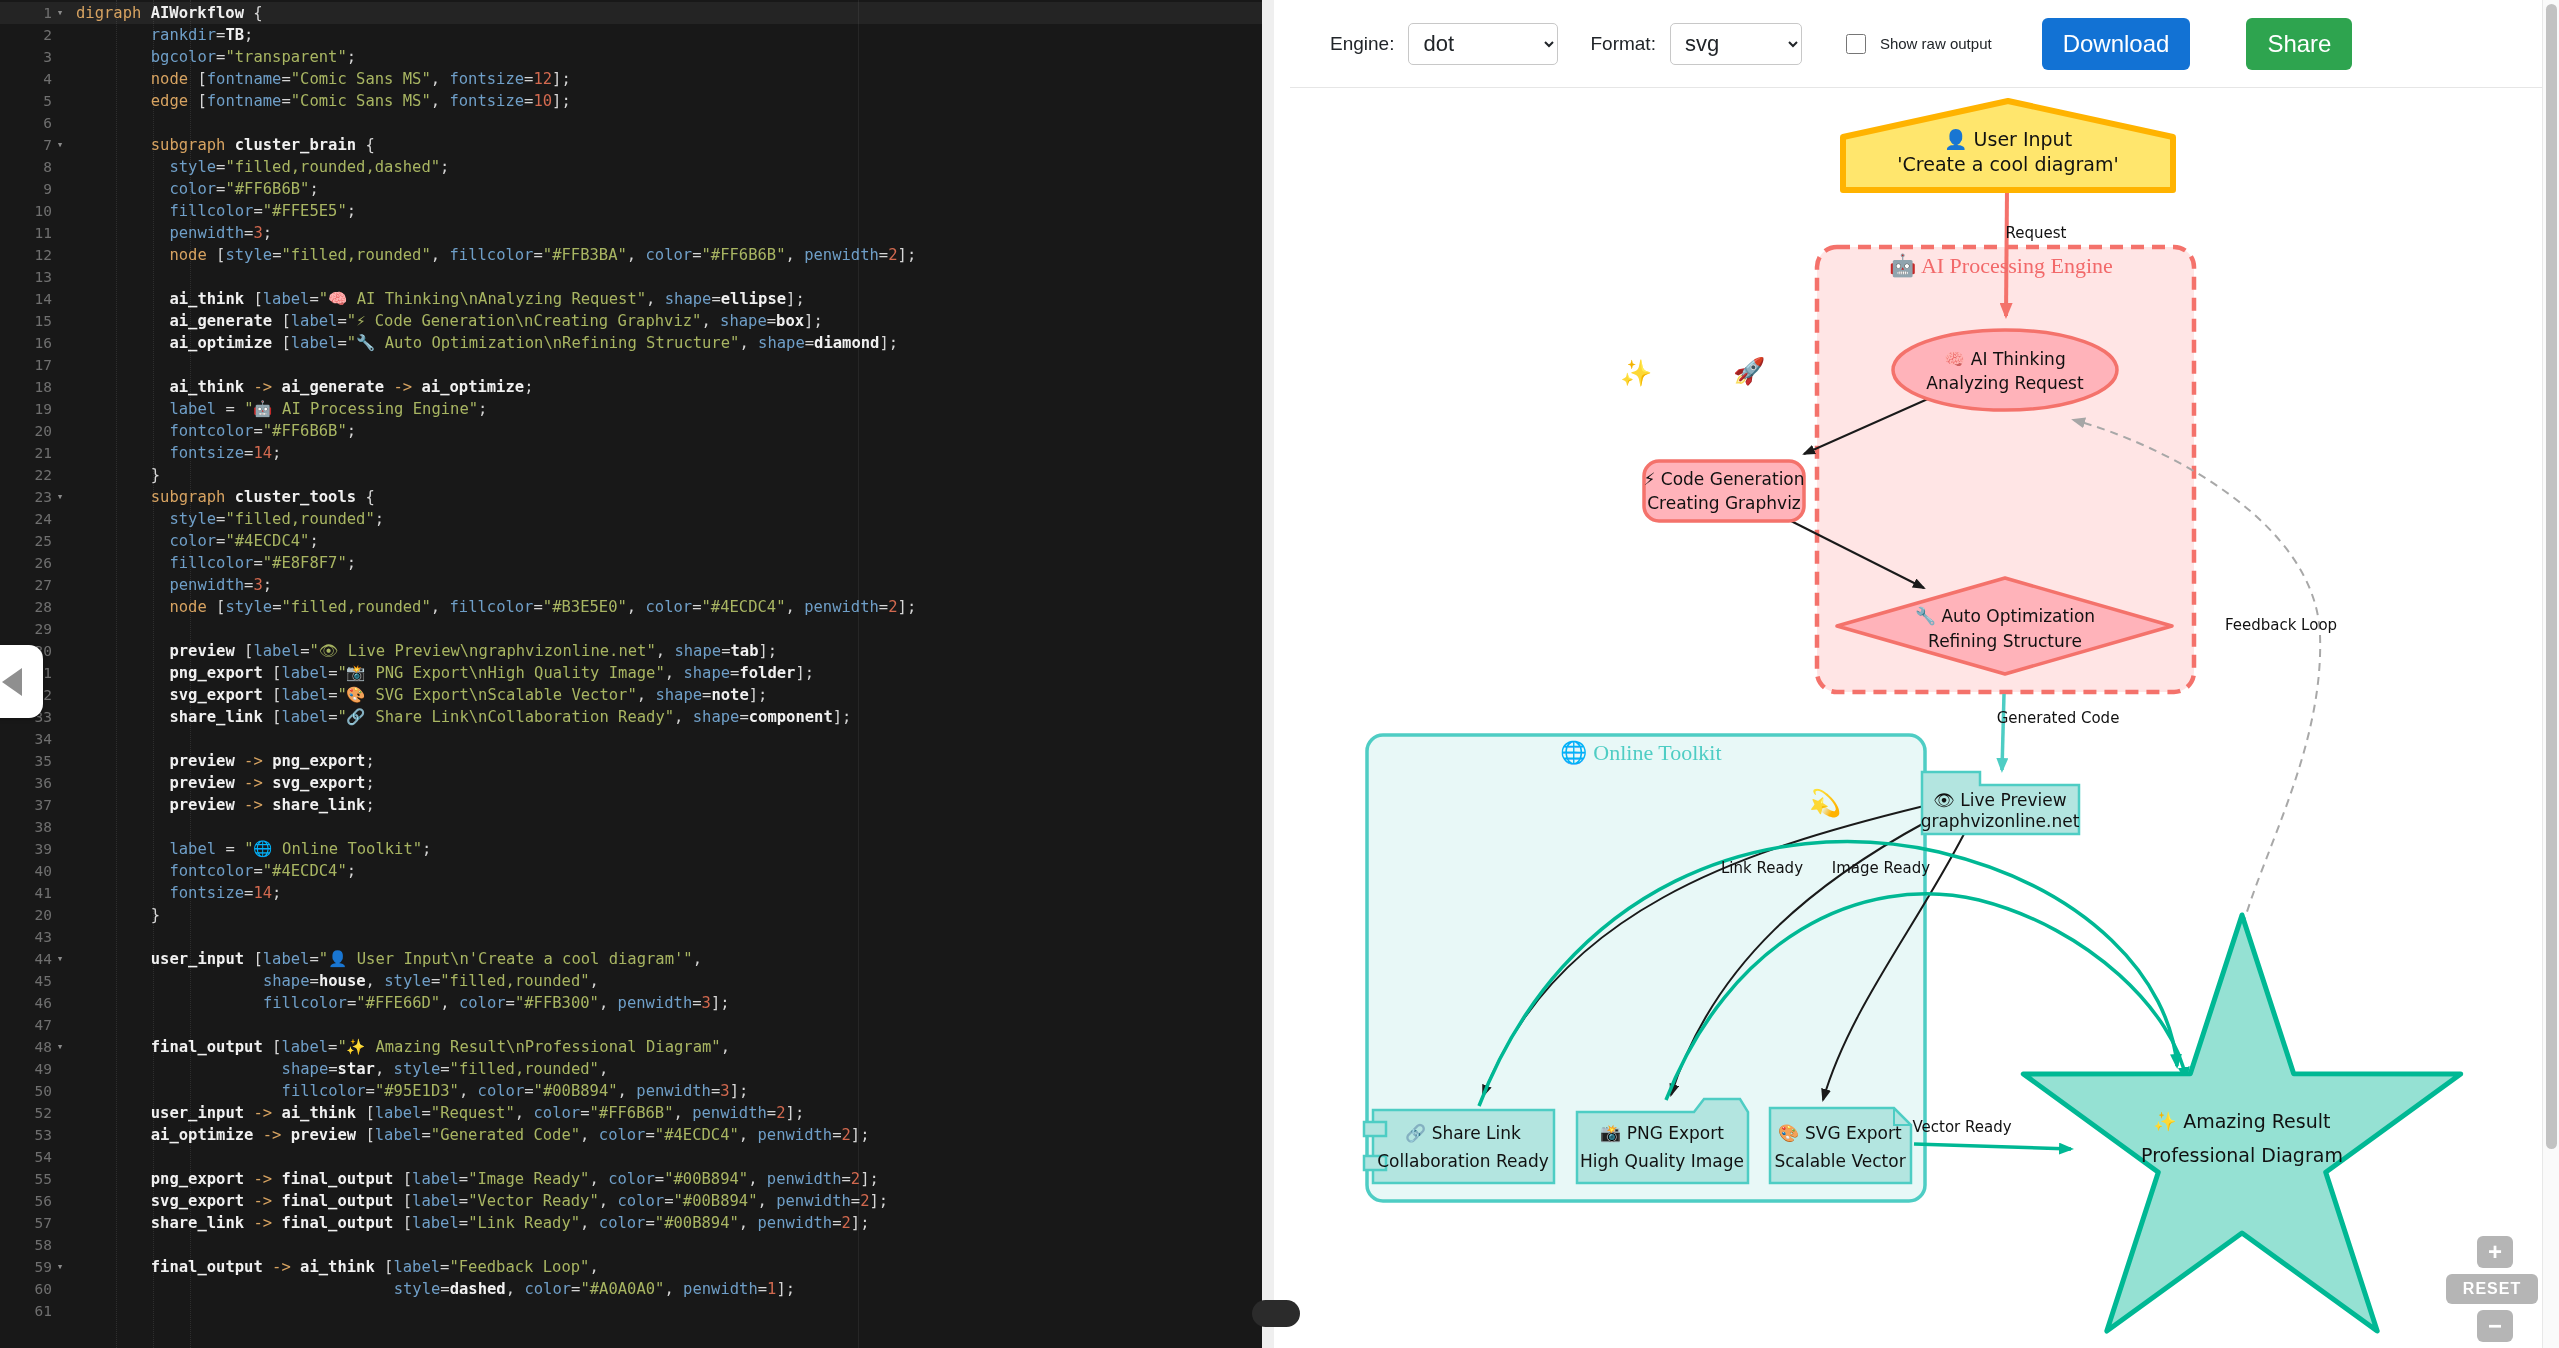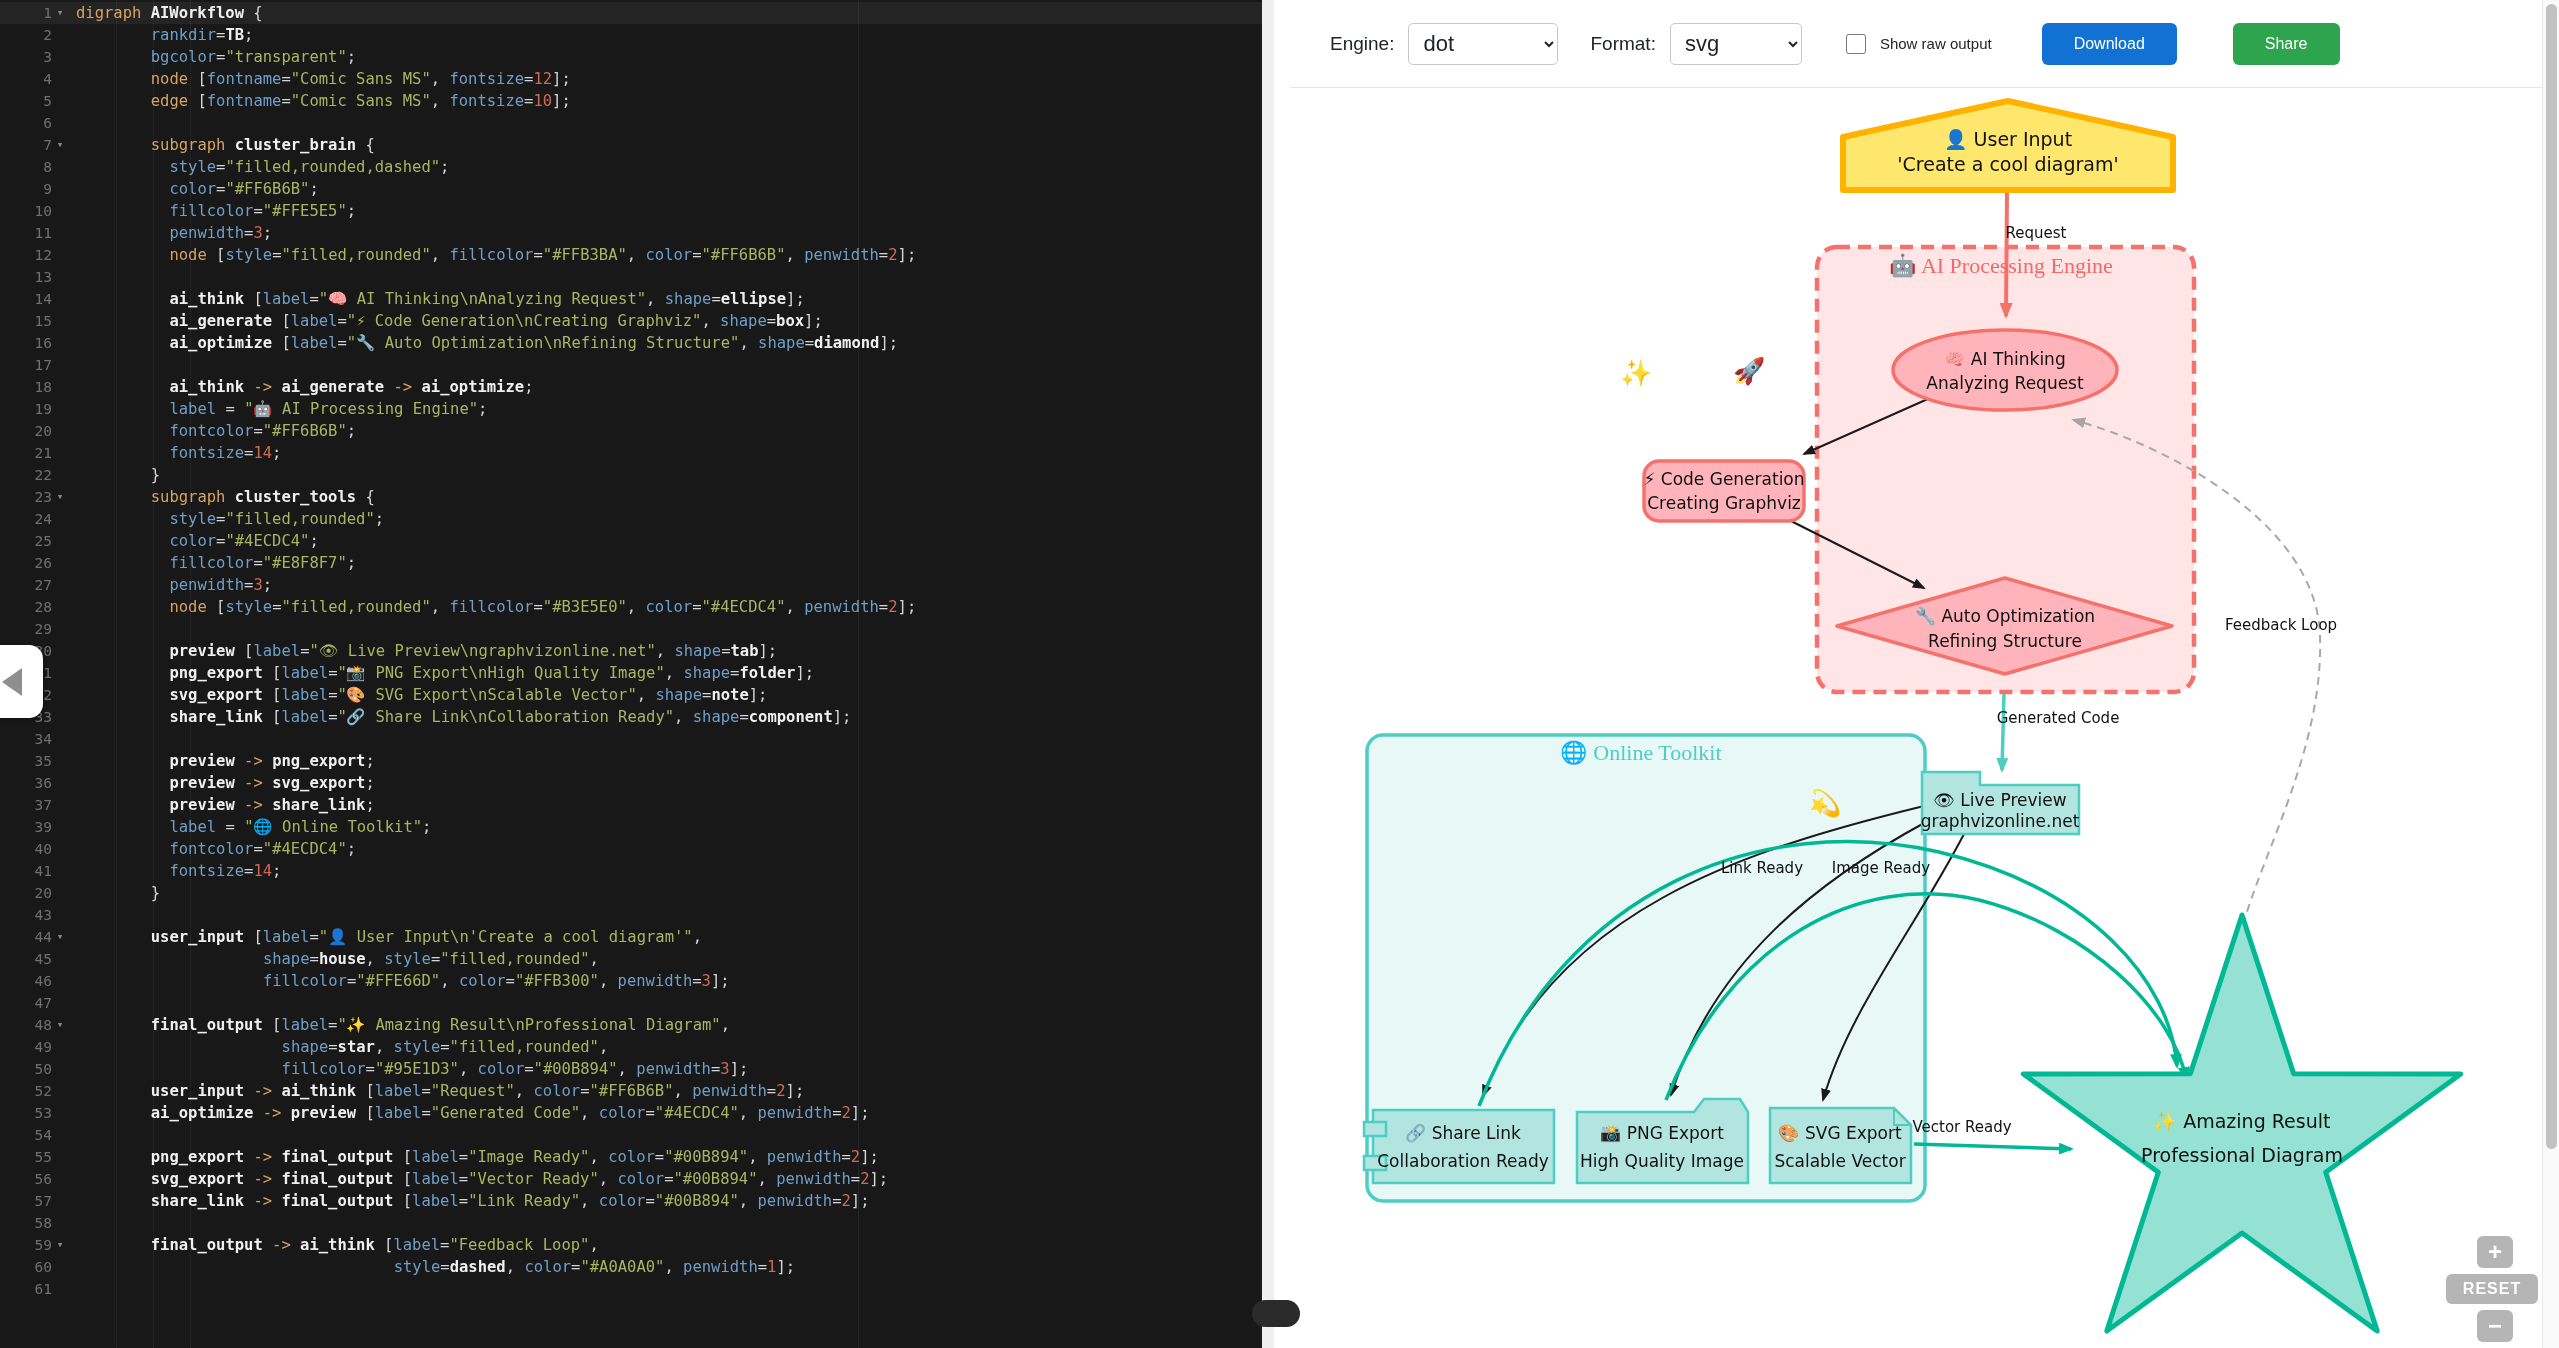--- a/index.html
+++ b/index.html
@@ -51,22 +51,22 @@
              background:#fff; border-bottom:1px solid #e6e6e6; display:flex;
              align-items:center; padding-left:40px; gap:14px; z-index:3;margin-left:16px; }
   .tb-label { font-size:19px; color:#212529; }
   .tb-select { font-size:22px; color:#212529; width:150px; height:42px;
                border:1px solid #c8c8c8; border-radius:5px; background:#fff;
                padding:0 10px; margin-right:18px;
                font-family:"Liberation Sans", sans-serif; }
   .tb-select.fmt { width:132px; margin-right:24px; }
   .tb-check { width:20px; height:20px; margin-left:6px; }
   .raw-label { font-size:15px; color:#212529; margin-right:24px; }
-  .btn { border:none; border-radius:6px; color:#fff; font-size:16px;
-         padding:12px 32px; cursor:pointer;
+  .btn { border:none; border-radius:6px; color:#fff; font-size:24px;
+         padding:12px 21px; cursor:pointer;
          font-family:"Liberation Sans", sans-serif; }
   .btn.download { background:#1272d4; margin-left:12px; }
   .btn.share { background:#2ea44f; margin-left:42px; }
 
   .graph-wrap { position:absolute; left:0; top:0; width:1285px; height:1348px;
                 z-index:1; }
   .nlabel  { font-family:"DejaVu Sans", sans-serif; font-size:17px;
              text-anchor:middle; fill:#111; }
   .nlabel.big { font-size:19px; }
   .elabel  { font-family:"DejaVu Sans", sans-serif; font-size:15px;
@@ -130,20 +130,21 @@
       <div class="row"><span class="ln">28</span><span class="fold"></span><span class="ct"><span class="tk-plain"> </span><span class="tk-plain"> </span><span class="tk-plain"> </span><span class="tk-plain"> </span><span class="tk-plain"> </span><span class="tk-plain"> </span><span class="tk-plain"> </span><span class="tk-plain"> </span><span class="tk-plain"> </span><span class="tk-plain"> </span><span class="tk-kw">node</span><span class="tk-plain"> </span><span class="tk-plain">[</span><span class="tk-attr">style</span><span class="tk-plain">=</span><span class="tk-str">"filled,rounded"</span><span class="tk-plain">,</span><span class="tk-plain"> </span><span class="tk-attr">fillcolor</span><span class="tk-plain">=</span><span class="tk-str">"#B3E5E0"</span><span class="tk-plain">,</span><span class="tk-plain"> </span><span class="tk-attr">color</span><span class="tk-plain">=</span><span class="tk-str">"#4ECDC4"</span><span class="tk-plain">,</span><span class="tk-plain"> </span><span class="tk-attr">penwidth</span><span class="tk-plain">=</span><span class="tk-num">2</span><span class="tk-plain">]</span><span class="tk-plain">;</span></span></div>
       <div class="row"><span class="ln">29</span><span class="fold"></span><span class="ct"></span></div>
       <div class="row"><span class="ln">30</span><span class="fold"></span><span class="ct"><span class="tk-plain"> </span><span class="tk-plain"> </span><span class="tk-plain"> </span><span class="tk-plain"> </span><span class="tk-plain"> </span><span class="tk-plain"> </span><span class="tk-plain"> </span><span class="tk-plain"> </span><span class="tk-plain"> </span><span class="tk-plain"> </span><span class="tk-name">preview</span><span class="tk-plain"> </span><span class="tk-plain">[</span><span class="tk-attr">label</span><span class="tk-plain">=</span><span class="tk-str">"👁 Live Preview\ngraphvizonline.net"</span><span class="tk-plain">,</span><span class="tk-plain"> </span><span class="tk-attr">shape</span><span class="tk-plain">=</span><span class="tk-name">tab</span><span class="tk-plain">]</span><span class="tk-plain">;</span></span></div>
       <div class="row"><span class="ln">31</span><span class="fold"></span><span class="ct"><span class="tk-plain"> </span><span class="tk-plain"> </span><span class="tk-plain"> </span><span class="tk-plain"> </span><span class="tk-plain"> </span><span class="tk-plain"> </span><span class="tk-plain"> </span><span class="tk-plain"> </span><span class="tk-plain"> </span><span class="tk-plain"> </span><span class="tk-name">png_export</span><span class="tk-plain"> </span><span class="tk-plain">[</span><span class="tk-attr">label</span><span class="tk-plain">=</span><span class="tk-str">"📸 PNG Export\nHigh Quality Image"</span><span class="tk-plain">,</span><span class="tk-plain"> </span><span class="tk-attr">shape</span><span class="tk-plain">=</span><span class="tk-name">folder</span><span class="tk-plain">]</span><span class="tk-plain">;</span></span></div>
       <div class="row"><span class="ln">32</span><span class="fold"></span><span class="ct"><span class="tk-plain"> </span><span class="tk-plain"> </span><span class="tk-plain"> </span><span class="tk-plain"> </span><span class="tk-plain"> </span><span class="tk-plain"> </span><span class="tk-plain"> </span><span class="tk-plain"> </span><span class="tk-plain"> </span><span class="tk-plain"> </span><span class="tk-name">svg_export</span><span class="tk-plain"> </span><span class="tk-plain">[</span><span class="tk-attr">label</span><span class="tk-plain">=</span><span class="tk-str">"🎨 SVG Export\nScalable Vector"</span><span class="tk-plain">,</span><span class="tk-plain"> </span><span class="tk-attr">shape</span><span class="tk-plain">=</span><span class="tk-name">note</span><span class="tk-plain">]</span><span class="tk-plain">;</span></span></div>
       <div class="row"><span class="ln">33</span><span class="fold"></span><span class="ct"><span class="tk-plain"> </span><span class="tk-plain"> </span><span class="tk-plain"> </span><span class="tk-plain"> </span><span class="tk-plain"> </span><span class="tk-plain"> </span><span class="tk-plain"> </span><span class="tk-plain"> </span><span class="tk-plain"> </span><span class="tk-plain"> </span><span class="tk-name">share_link</span><span class="tk-plain"> </span><span class="tk-plain">[</span><span class="tk-attr">label</span><span class="tk-plain">=</span><span class="tk-str">"🔗 Share Link\nCollaboration Ready"</span><span class="tk-plain">,</span><span class="tk-plain"> </span><span class="tk-attr">shape</span><span class="tk-plain">=</span><span class="tk-name">component</span><span class="tk-plain">]</span><span class="tk-plain">;</span></span></div>
       <div class="row"><span class="ln">34</span><span class="fold"></span><span class="ct"></span></div>
       <div class="row"><span class="ln">35</span><span class="fold"></span><span class="ct"><span class="tk-plain"> </span><span class="tk-plain"> </span><span class="tk-plain"> </span><span class="tk-plain"> </span><span class="tk-plain"> </span><span class="tk-plain"> </span><span class="tk-plain"> </span><span class="tk-plain"> </span><span class="tk-plain"> </span><span class="tk-plain"> </span><span class="tk-name">preview</span><span class="tk-plain"> </span><span class="tk-kw">-&gt;</span><span class="tk-plain"> </span><span class="tk-name">png_export</span><span class="tk-plain">;</span></span></div>
       <div class="row"><span class="ln">36</span><span class="fold"></span><span class="ct"><span class="tk-plain"> </span><span class="tk-plain"> </span><span class="tk-plain"> </span><span class="tk-plain"> </span><span class="tk-plain"> </span><span class="tk-plain"> </span><span class="tk-plain"> </span><span class="tk-plain"> </span><span class="tk-plain"> </span><span class="tk-plain"> </span><span class="tk-name">preview</span><span class="tk-plain"> </span><span class="tk-kw">-&gt;</span><span class="tk-plain"> </span><span class="tk-name">svg_export</span><span class="tk-plain">;</span></span></div>
       <div class="row"><span class="ln">37</span><span class="fold"></span><span class="ct"><span class="tk-plain"> </span><span class="tk-plain"> </span><span class="tk-plain"> </span><span class="tk-plain"> </span><span class="tk-plain"> </span><span class="tk-plain"> </span><span class="tk-plain"> </span><span class="tk-plain"> </span><span class="tk-plain"> </span><span class="tk-plain"> </span><span class="tk-name">preview</span><span class="tk-plain"> </span><span class="tk-kw">-&gt;</span><span class="tk-plain"> </span><span class="tk-name">share_link</span><span class="tk-plain">;</span></span></div>
+      <div class="row"><span class="ln">38</span><span class="fold"></span><span class="ct"></span></div>
       <div class="row"><span class="ln">39</span><span class="fold"></span><span class="ct"><span class="tk-plain"> </span><span class="tk-plain"> </span><span class="tk-plain"> </span><span class="tk-plain"> </span><span class="tk-plain"> </span><span class="tk-plain"> </span><span class="tk-plain"> </span><span class="tk-plain"> </span><span class="tk-plain"> </span><span class="tk-plain"> </span><span class="tk-attr">label</span><span class="tk-plain"> </span><span class="tk-plain">=</span><span class="tk-plain"> </span><span class="tk-str">"🌐 Online Toolkit"</span><span class="tk-plain">;</span></span></div>
       <div class="row"><span class="ln">40</span><span class="fold"></span><span class="ct"><span class="tk-plain"> </span><span class="tk-plain"> </span><span class="tk-plain"> </span><span class="tk-plain"> </span><span class="tk-plain"> </span><span class="tk-plain"> </span><span class="tk-plain"> </span><span class="tk-plain"> </span><span class="tk-plain"> </span><span class="tk-plain"> </span><span class="tk-attr">fontcolor</span><span class="tk-plain">=</span><span class="tk-str">"#4ECDC4"</span><span class="tk-plain">;</span></span></div>
       <div class="row"><span class="ln">41</span><span class="fold"></span><span class="ct"><span class="tk-plain"> </span><span class="tk-plain"> </span><span class="tk-plain"> </span><span class="tk-plain"> </span><span class="tk-plain"> </span><span class="tk-plain"> </span><span class="tk-plain"> </span><span class="tk-plain"> </span><span class="tk-plain"> </span><span class="tk-plain"> </span><span class="tk-attr">fontsize</span><span class="tk-plain">=</span><span class="tk-num">14</span><span class="tk-plain">;</span></span></div>
       <div class="row"><span class="ln">20</span><span class="fold"></span><span class="ct"><span class="tk-plain"> </span><span class="tk-plain"> </span><span class="tk-plain"> </span><span class="tk-plain"> </span><span class="tk-plain"> </span><span class="tk-plain"> </span><span class="tk-plain"> </span><span class="tk-plain"> </span><span class="tk-plain">}</span></span></div>
       <div class="row"><span class="ln">43</span><span class="fold"></span><span class="ct"></span></div>
       <div class="row"><span class="ln">44</span><span class="fold">▾</span><span class="ct"><span class="tk-plain"> </span><span class="tk-plain"> </span><span class="tk-plain"> </span><span class="tk-plain"> </span><span class="tk-plain"> </span><span class="tk-plain"> </span><span class="tk-plain"> </span><span class="tk-plain"> </span><span class="tk-name">user_input</span><span class="tk-plain"> </span><span class="tk-plain">[</span><span class="tk-attr">label</span><span class="tk-plain">=</span><span class="tk-str">"👤 User Input\n'Create a cool diagram'"</span><span class="tk-plain">,</span></span></div>
       <div class="row"><span class="ln">45</span><span class="fold"></span><span class="ct"><span class="tk-plain"> </span><span class="tk-plain"> </span><span class="tk-plain"> </span><span class="tk-plain"> </span><span class="tk-plain"> </span><span class="tk-plain"> </span><span class="tk-plain"> </span><span class="tk-plain"> </span><span class="tk-plain"> </span><span class="tk-plain"> </span><span class="tk-plain"> </span><span class="tk-plain"> </span><span class="tk-plain"> </span><span class="tk-plain"> </span><span class="tk-plain"> </span><span class="tk-plain"> </span><span class="tk-plain"> </span><span class="tk-plain"> </span><span class="tk-plain"> </span><span class="tk-plain"> </span><span class="tk-attr">shape</span><span class="tk-plain">=</span><span class="tk-name">house</span><span class="tk-plain">,</span><span class="tk-plain"> </span><span class="tk-attr">style</span><span class="tk-plain">=</span><span class="tk-str">"filled,rounded"</span><span class="tk-plain">,</span></span></div>
       <div class="row"><span class="ln">46</span><span class="fold"></span><span class="ct"><span class="tk-plain"> </span><span class="tk-plain"> </span><span class="tk-plain"> </span><span class="tk-plain"> </span><span class="tk-plain"> </span><span class="tk-plain"> </span><span class="tk-plain"> </span><span class="tk-plain"> </span><span class="tk-plain"> </span><span class="tk-plain"> </span><span class="tk-plain"> </span><span class="tk-plain"> </span><span class="tk-plain"> </span><span class="tk-plain"> </span><span class="tk-plain"> </span><span class="tk-plain"> </span><span class="tk-plain"> </span><span class="tk-plain"> </span><span class="tk-plain"> </span><span class="tk-plain"> </span><span class="tk-attr">fillcolor</span><span class="tk-plain">=</span><span class="tk-str">"#FFE66D"</span><span class="tk-plain">,</span><span class="tk-plain"> </span><span class="tk-attr">color</span><span class="tk-plain">=</span><span class="tk-str">"#FFB300"</span><span class="tk-plain">,</span><span class="tk-plain"> </span><span class="tk-attr">penwidth</span><span class="tk-plain">=</span><span class="tk-num">3</span><span class="tk-plain">]</span><span class="tk-plain">;</span></span></div>
       <div class="row"><span class="ln">47</span><span class="fold"></span><span class="ct"></span></div>
       <div class="row"><span class="ln">48</span><span class="fold">▾</span><span class="ct"><span class="tk-plain"> </span><span class="tk-plain"> </span><span class="tk-plain"> </span><span class="tk-plain"> </span><span class="tk-plain"> </span><span class="tk-plain"> </span><span class="tk-plain"> </span><span class="tk-plain"> </span><span class="tk-name">final_output</span><span class="tk-plain"> </span><span class="tk-plain">[</span><span class="tk-attr">label</span><span class="tk-plain">=</span><span class="tk-str">"✨ Amazing Result\nProfessional Diagram"</span><span class="tk-plain">,</span></span></div>

